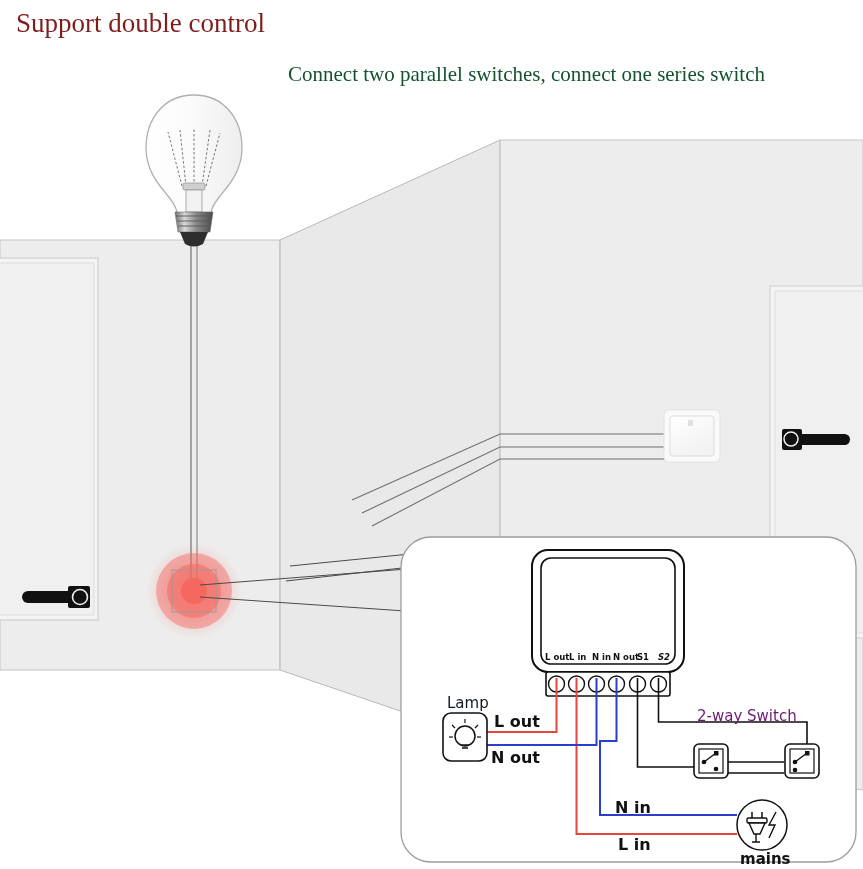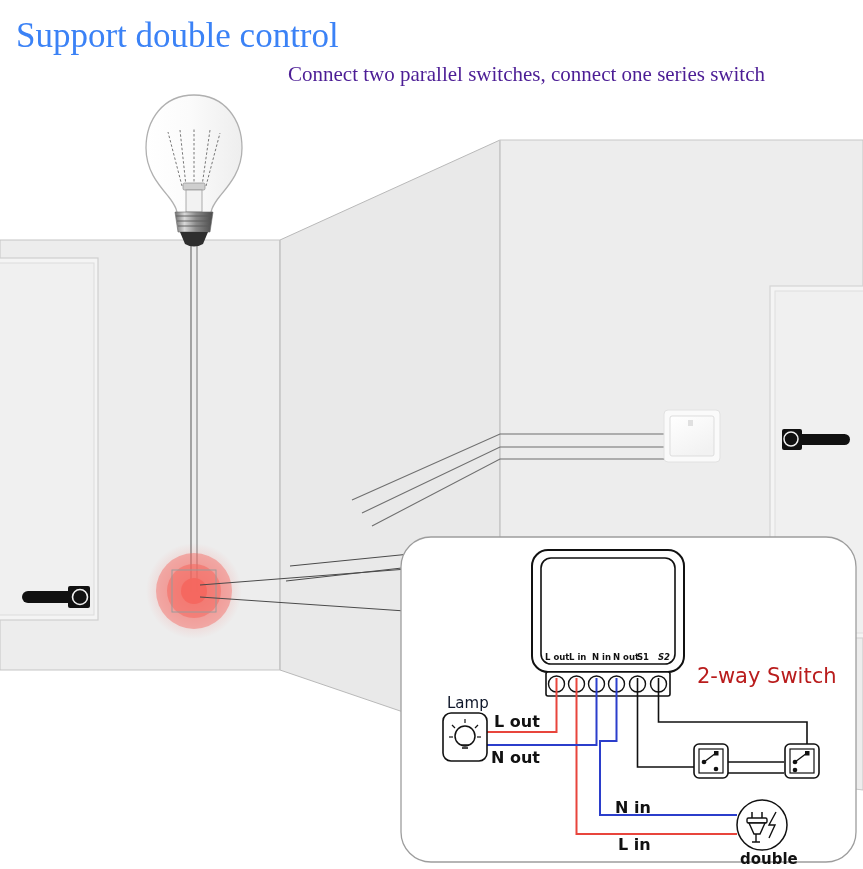--- a/index.html
+++ b/index.html
@@ -23,46 +23,46 @@
   #scene {
     position: absolute;
     left: 0;
     top: 0;
     width: 863px;
     height: 869px;
   }
   .txt-title {
     position: absolute;
     left: 16px;
-    top: 16px;
+    top: 8px;
     font-family: "Liberation Serif", serif;
-    font-size: 35px;
-    color: #3b82f6;
+    font-size: 27px;
+    color: #7f1d1d;
     letter-spacing: 0px;
     white-space: nowrap;
   }
   .txt-sub {
     position: absolute;
     left: 288px;
     top: 62px;
     font-family: "Liberation Serif", serif;
     font-size: 21px;
-    color: #4c1d95;
+    color: #14532d;
     white-space: nowrap;
   }
   .d-label {
     position: absolute;
     font-family: "DejaVu Sans", sans-serif;
     color: #111111;
     white-space: nowrap;
   }
   .lbl-lamp      { left: 447px; top: 694px; font-size: 15px; color:#0f172a; }
   .lbl-lout      { left: 494px; top: 712px; font-size: 16px; font-weight: bold; }
   .lbl-nout      { left: 491px; top: 748px; font-size: 16px; font-weight: bold; }
-  .lbl-2way      { left: 697px; top: 664px; font-size: 21px; color:#b91c1c; }
+  .lbl-2way      { left: 697px; top: 707px; font-size: 15px; color:#701a75; }
   .lbl-nin       { left: 615px; top: 798px; font-size: 16px; font-weight: bold; }
   .lbl-lin       { left: 618px; top: 835px; font-size: 16px; font-weight: bold; }
   .lbl-mains     { left: 740px; top: 850px; font-size: 15px; font-weight: bold; }
   .term-label {
     position: absolute;
     top: 652px;
     font-family: "DejaVu Sans", sans-serif;
     font-size: 8.5px;
     font-weight: bold;
     color: #111;
@@ -293,15 +293,15 @@
   <div class="term-label" style="left:613px;">N out</div>
   <div class="term-label" style="left:637px;">S1</div>
   <div class="term-label" style="left:658px;font-style:italic;">S2</div>
 
   <div class="d-label lbl-lamp">Lamp</div>
   <div class="d-label lbl-lout">L out</div>
   <div class="d-label lbl-nout">N out</div>
   <div class="d-label lbl-2way">2-way Switch</div>
   <div class="d-label lbl-nin">N in</div>
   <div class="d-label lbl-lin">L in</div>
-  <div class="d-label lbl-mains">double</div>
+  <div class="d-label lbl-mains">mains</div>
 
 </div>
 
 </body></html>

